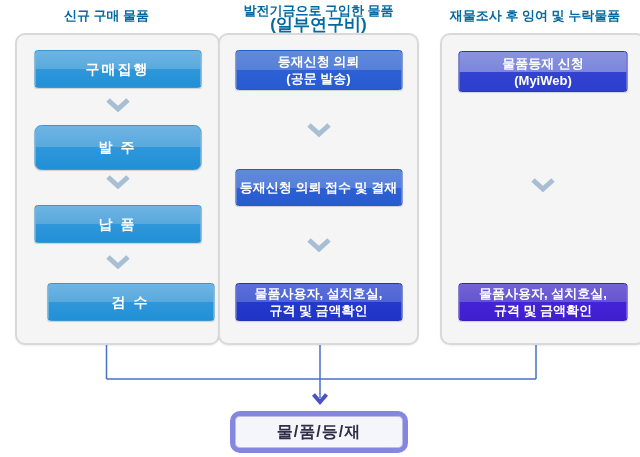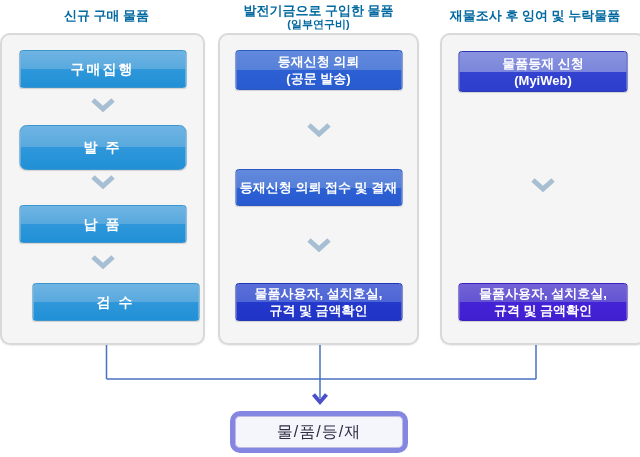--- a/index.html
+++ b/index.html
@@ -10,29 +10,29 @@
   }
 
   
   .hdr {
     position:absolute; text-align:center; font-weight:bold;
     font-size:13px; color:#0369a1; line-height:15px;
   }
   .hdr1 { left:4px;   width:205px; top:8px; }
   .hdr2 { left:218px; width:201px; top:3px; }
   .hdr3 { left:432px; width:206px; top:8px; }
-  .hdr .sub { font-size:11px; font-weight:bold; display:block; line-height:13px; }
+  .hdr .sub { font-size:17px; font-weight:bold; display:block; line-height:13px; }
 
   
   .panel {
     position:absolute; top:33px; height:312px; box-sizing:border-box;
     background:#f5f5f5; border:2px solid #d9d9d9; border-radius:10px;
     box-shadow:0 1px 2px rgba(0,0,0,0.07);
   }
-  #panel1 { left:0;   width:205px; }
+  #panel1 { left:15px;   width:205px; }
   #panel2 { left:218px; width:201px; }
   #panel3 { left:440px; width:206px; }
 
   
   .fbox {
     position:absolute; left:50%; transform:translateX(-50%);
     width:167px; box-sizing:border-box; border-radius:3px;
     display:flex; flex-direction:column; align-items:center; justify-content:center;
     color:#ffffff; font-weight:bold; font-size:13px; text-align:center;
     line-height:17px; white-space:nowrap;
@@ -78,21 +78,21 @@
 
   
   .connectors { position:absolute; left:0; top:0; width:640px; height:457px; pointer-events:none; }
 
   
   .final-box {
     position:absolute; left:230px; top:411px; width:178px; height:42px;
     box-sizing:border-box; border:5px solid #8486df; border-radius:10px;
     background:#f5f5fc; box-shadow:inset 0 0 0 1px #bcbce6;
     display:flex; align-items:center; justify-content:center;
-    font-size:16px; font-weight:normal; color:#2d2d44; letter-spacing:1px;
+    font-size:16px; font-weight:bold; color:#2d2d44; letter-spacing:1px;
   }
 </style>
 </head>
 <body>
 
 <div class="stage">
 
   <div class="hdr hdr1">
     <span>신규 구매 물품</span>
   </div>

